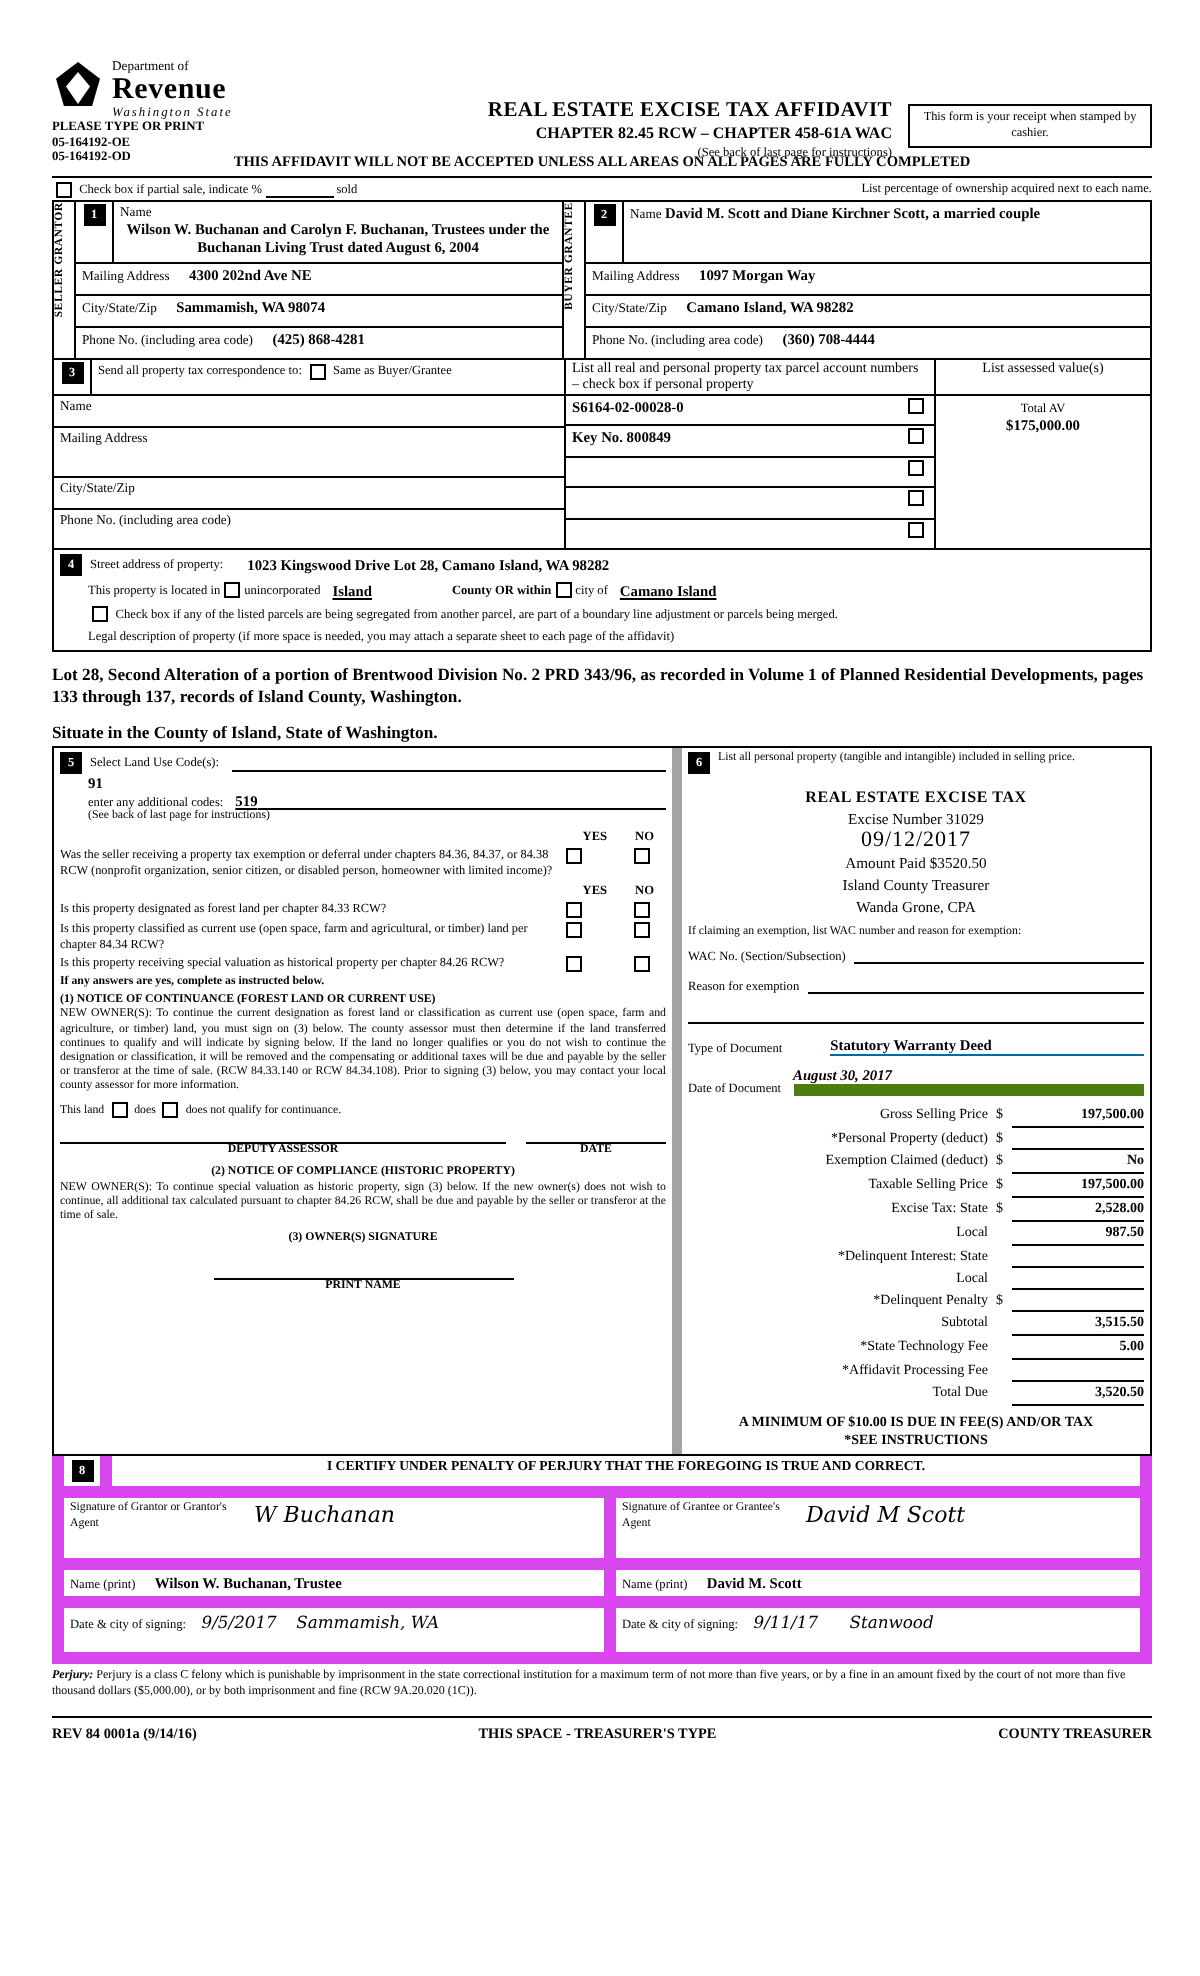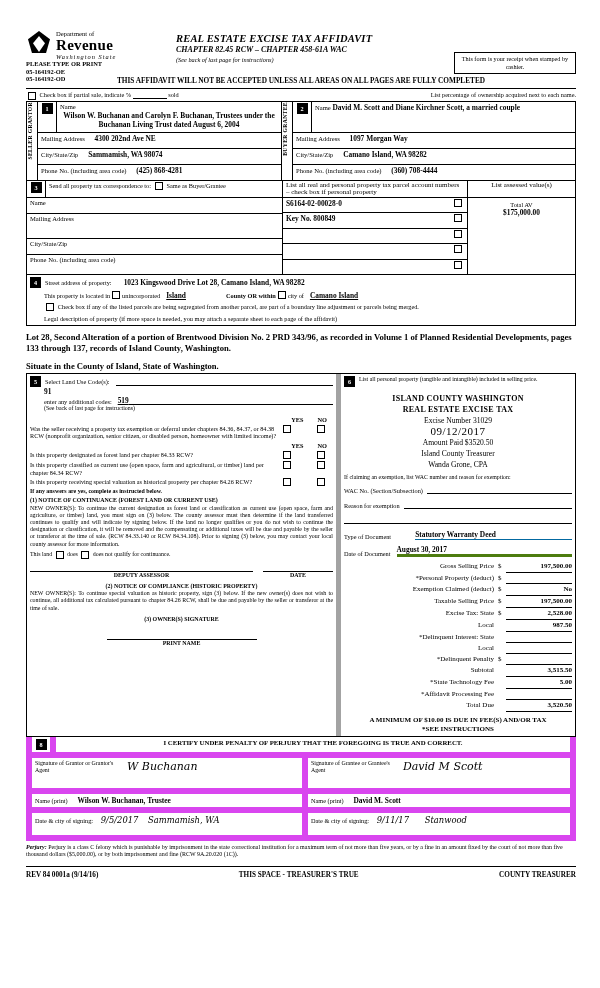--- a/index.html
+++ b/index.html
@@ -25,21 +25,21 @@
     clip-path:polygon(50% 0%, 100% 38%, 82% 100%, 18% 100%, 0% 38%);
   }
   .logo-mark .cut{
     position:absolute;left:7px;top:6px;width:12px;height:16px;background:#fff;
     clip-path:polygon(50% 0%, 100% 45%, 50% 100%, 0% 45%);
   }
   .dept{font-size:6.6px;line-height:8px;}
   .revenue{font-family:"Liberation Serif",serif;font-size:15px;font-weight:bold;letter-spacing:.3px;line-height:15px;}
   .wastate{font-size:6.4px;font-style:italic;letter-spacing:1px;}
   .please{position:absolute;left:0;top:30px;font-size:6.4px;line-height:7.6px;font-weight:bold;}
-  .title-blk{position:absolute;left:150px;top:3px;width:270px;text-align:left;font-style:italic;}
+  .title-blk{position:absolute;left:150px;top:20px;width:270px;text-align:right;}
   .t1{font-size:10.5px;font-weight:bold;letter-spacing:.2px;}
   .t2{font-size:8px;font-weight:bold;margin-top:1px;}
   .t3{font-size:6.3px;margin-top:2px;}
   .receipt{position:absolute;right:0;top:22px;width:118px;border:1px solid #000;font-size:6.2px;text-align:center;line-height:8px;padding:2px 1px;}
   .note-line{text-align:center;font-size:7.3px;font-weight:bold;margin-top:2px;}
   .num{
     display:inline-block;width:9px;height:9px;border:1px solid #000;
     text-align:center;font-size:6.2px;line-height:9px;font-weight:bold;
     background:#000;color:#fff;
   }
@@ -375,21 +375,20 @@
       </div>
     </div>
 
     <div class="colR">
       <div style="display:flex;">
         <span class="num">6</span>
         <span class="fxs" style="margin-left:4px;">List all personal property (tangible and intangible) included in selling price.</span>
       </div>
 
       <div class="stamp" style="margin-top:6px;">
-        <div class="s1">ISLAND COUNTY WASHINGTON</div>
         <div class="s1">REAL ESTATE EXCISE TAX</div>
         <div class="s2">Excise Number 31029</div>
         <div class="s3">09/12/2017</div>
         <div class="s2">Amount Paid $3520.50</div>
         <div class="s2">Island County Treasurer</div>
         <div class="s2">Wanda Grone, CPA</div>
       </div>
 
       <div class="fxs" style="margin-top:4px;">If claiming an exemption, list WAC number and reason for exemption:</div>
       <div style="margin-top:3px;display:flex;align-items:flex-end;">
@@ -401,21 +400,21 @@
         <span class="ul" style="flex:1;margin-left:4px;">&nbsp;</span>
       </div>
       <div style="margin-top:6px;border-bottom:1px solid #000;height:8px;"></div>
 
       <div style="margin-top:6px;display:flex;align-items:flex-end;">
         <span class="fsm">Type of Document</span>
         <span class="val" style="margin-left:24px;flex:1;border-bottom:1px solid #0369a1;">Statutory Warranty Deed</span>
       </div>
       <div style="margin-top:5px;display:flex;align-items:flex-end;">
         <span class="fsm">Date of Document</span>
-        <span class="val" style="margin-left:6px;flex:1;border-bottom:3px solid #4d7c0f;">August 30, 2017</span>
+        <span class="val" style="margin-left:6px;flex:1;border-bottom:6px solid #4d7c0f;font-style:italic;">August 30, 2017</span>
       </div>
 
       <div style="margin-top:4px;">
         <div class="money-row">
           <div class="ml">Gross Selling Price</div>
           <div class="dol">$</div>
           <div class="mv">197,500.00</div>
         </div>
         <div class="money-row">
           <div class="ml">*Personal Property (deduct)</div>
@@ -529,18 +528,18 @@
   </tbody>
       </table>
 
   <div class="perj">
     <span style="font-weight:bold;font-style:italic;">Perjury:</span>
     <span>Perjury is a class C felony which is punishable by imprisonment in the state correctional institution for a maximum term of not more than five years, or by a fine in an amount fixed by the court of not more than five thousand dollars ($5,000.00), or by both imprisonment and fine (RCW 9A.20.020 (1C)).</span>
   </div>
 
   <div class="footer">
     <span>REV 84 0001a (9/14/16)</span>
-    <span>THIS SPACE - TREASURER'S TRUE</span>
+    <span>THIS SPACE - TREASURER'S TYPE</span>
     <span>COUNTY TREASURER</span>
   </div>
 
 </div>
 </div>
 
 </body></html>

